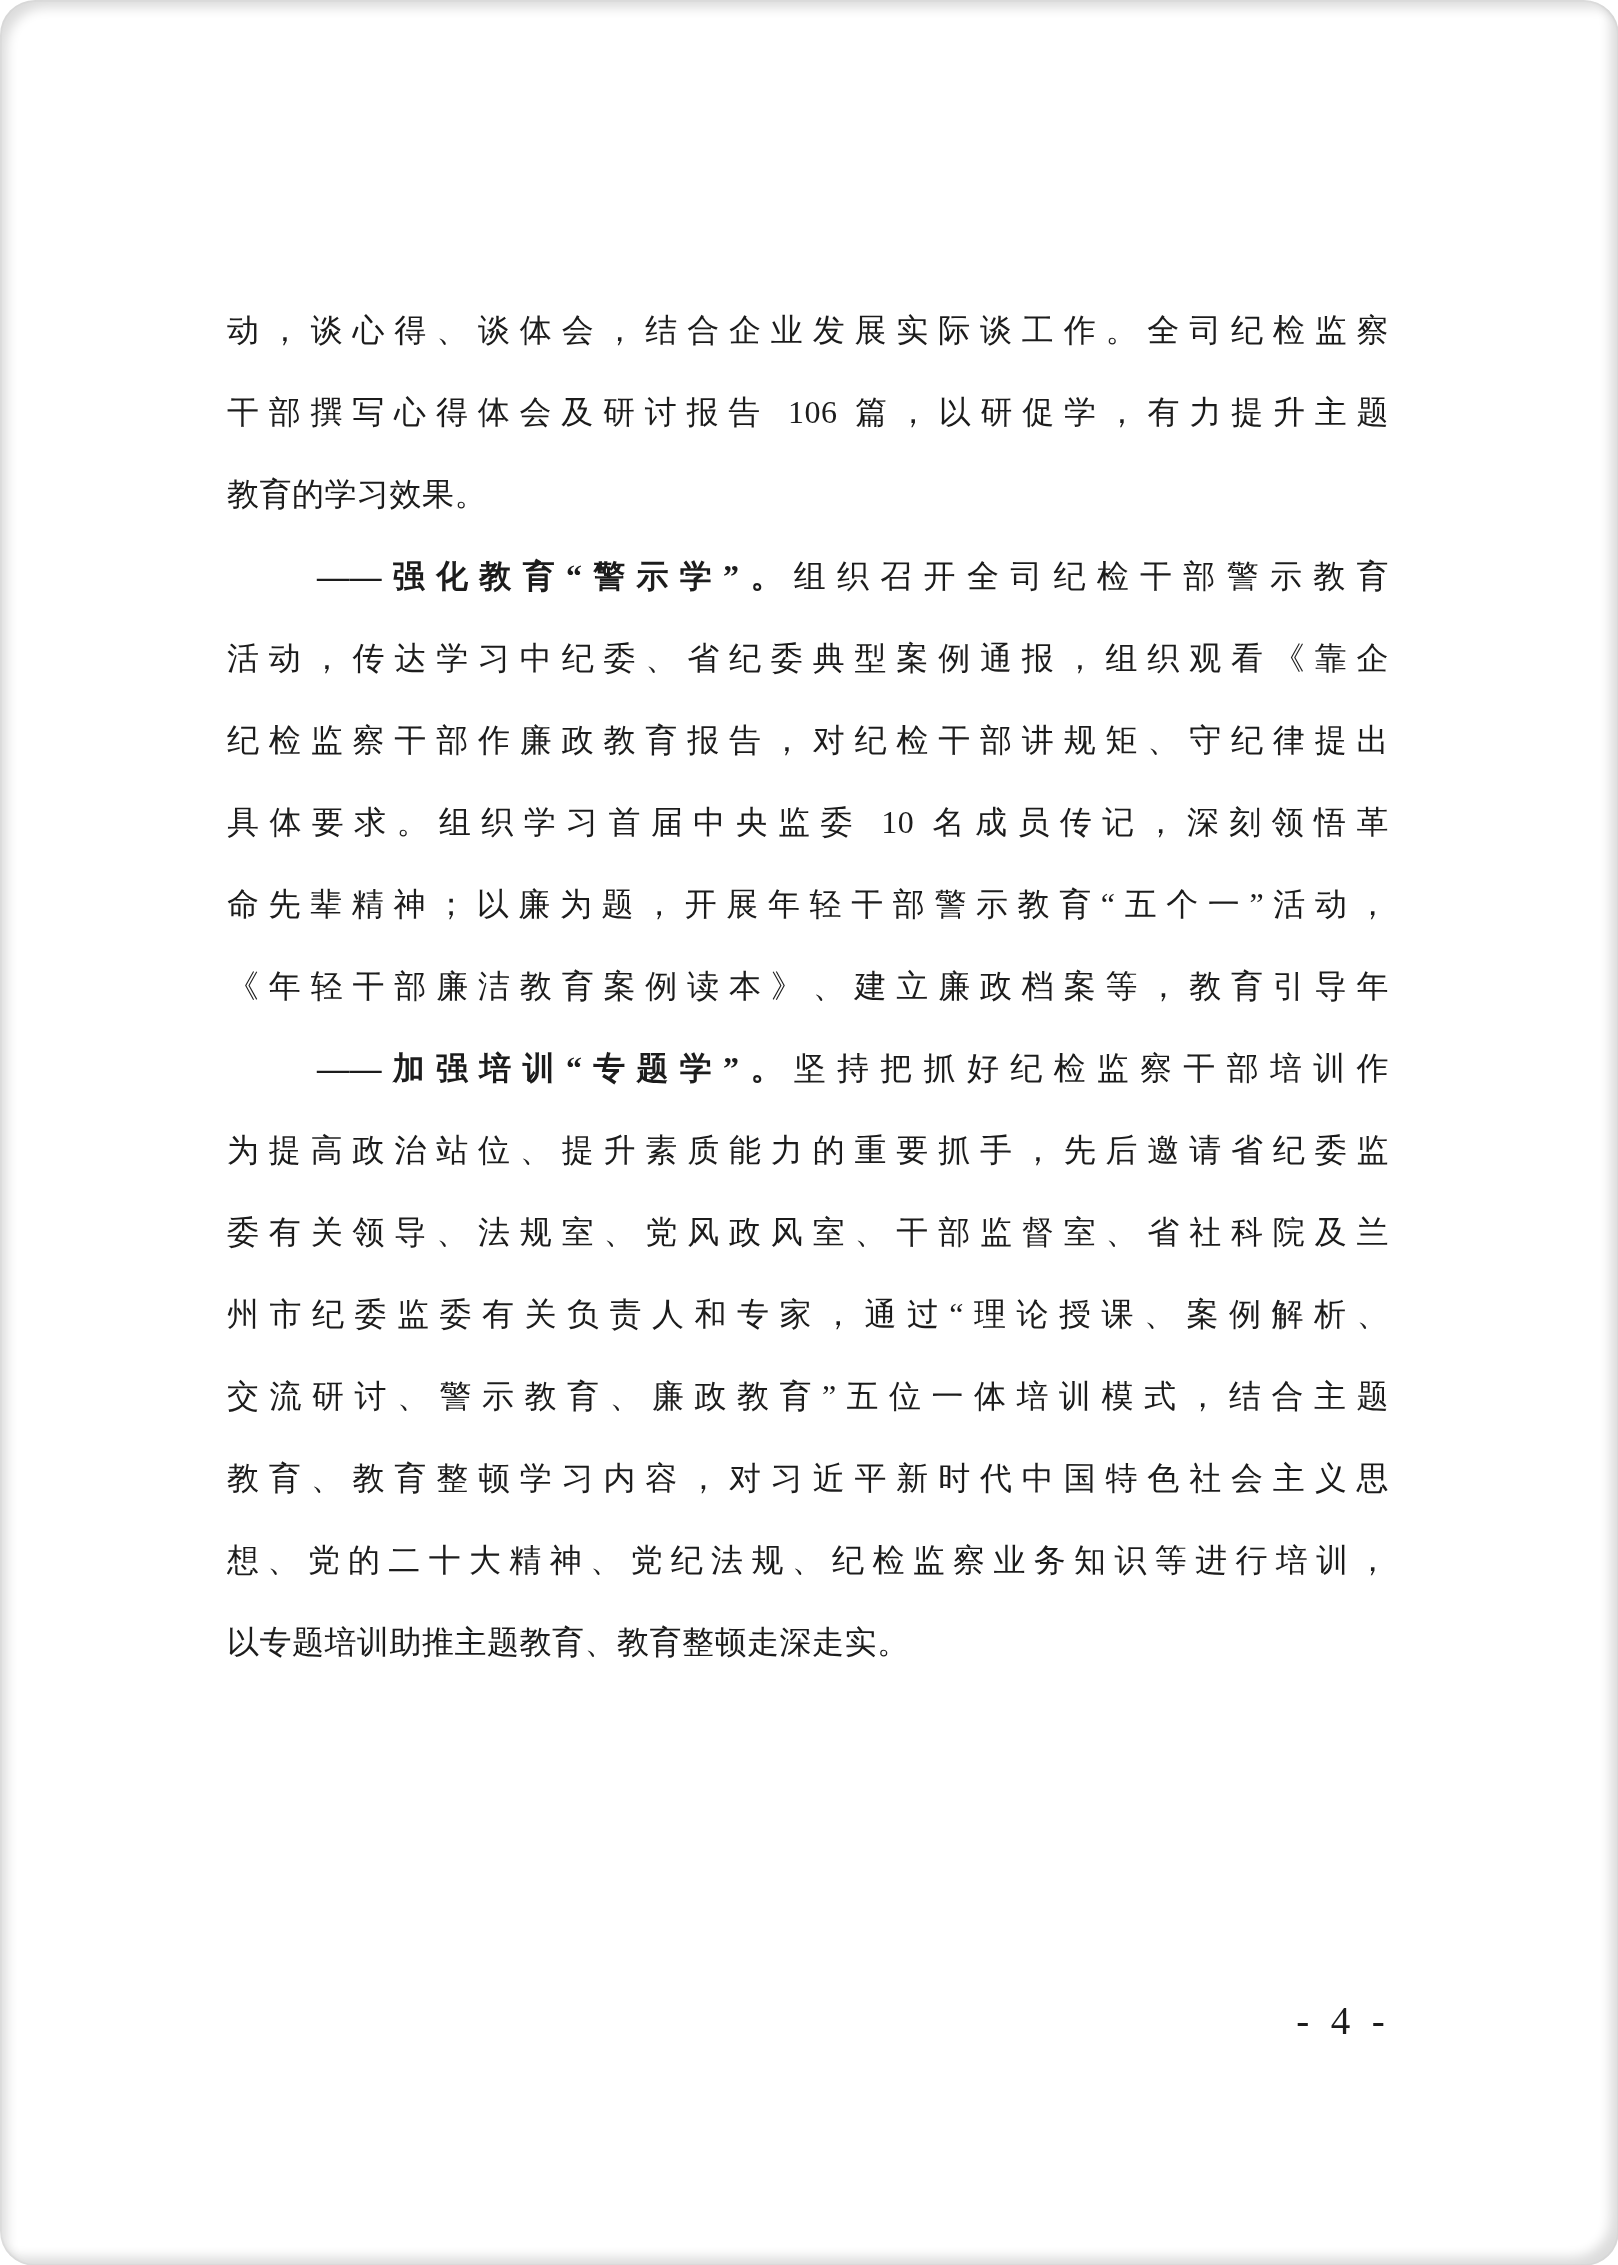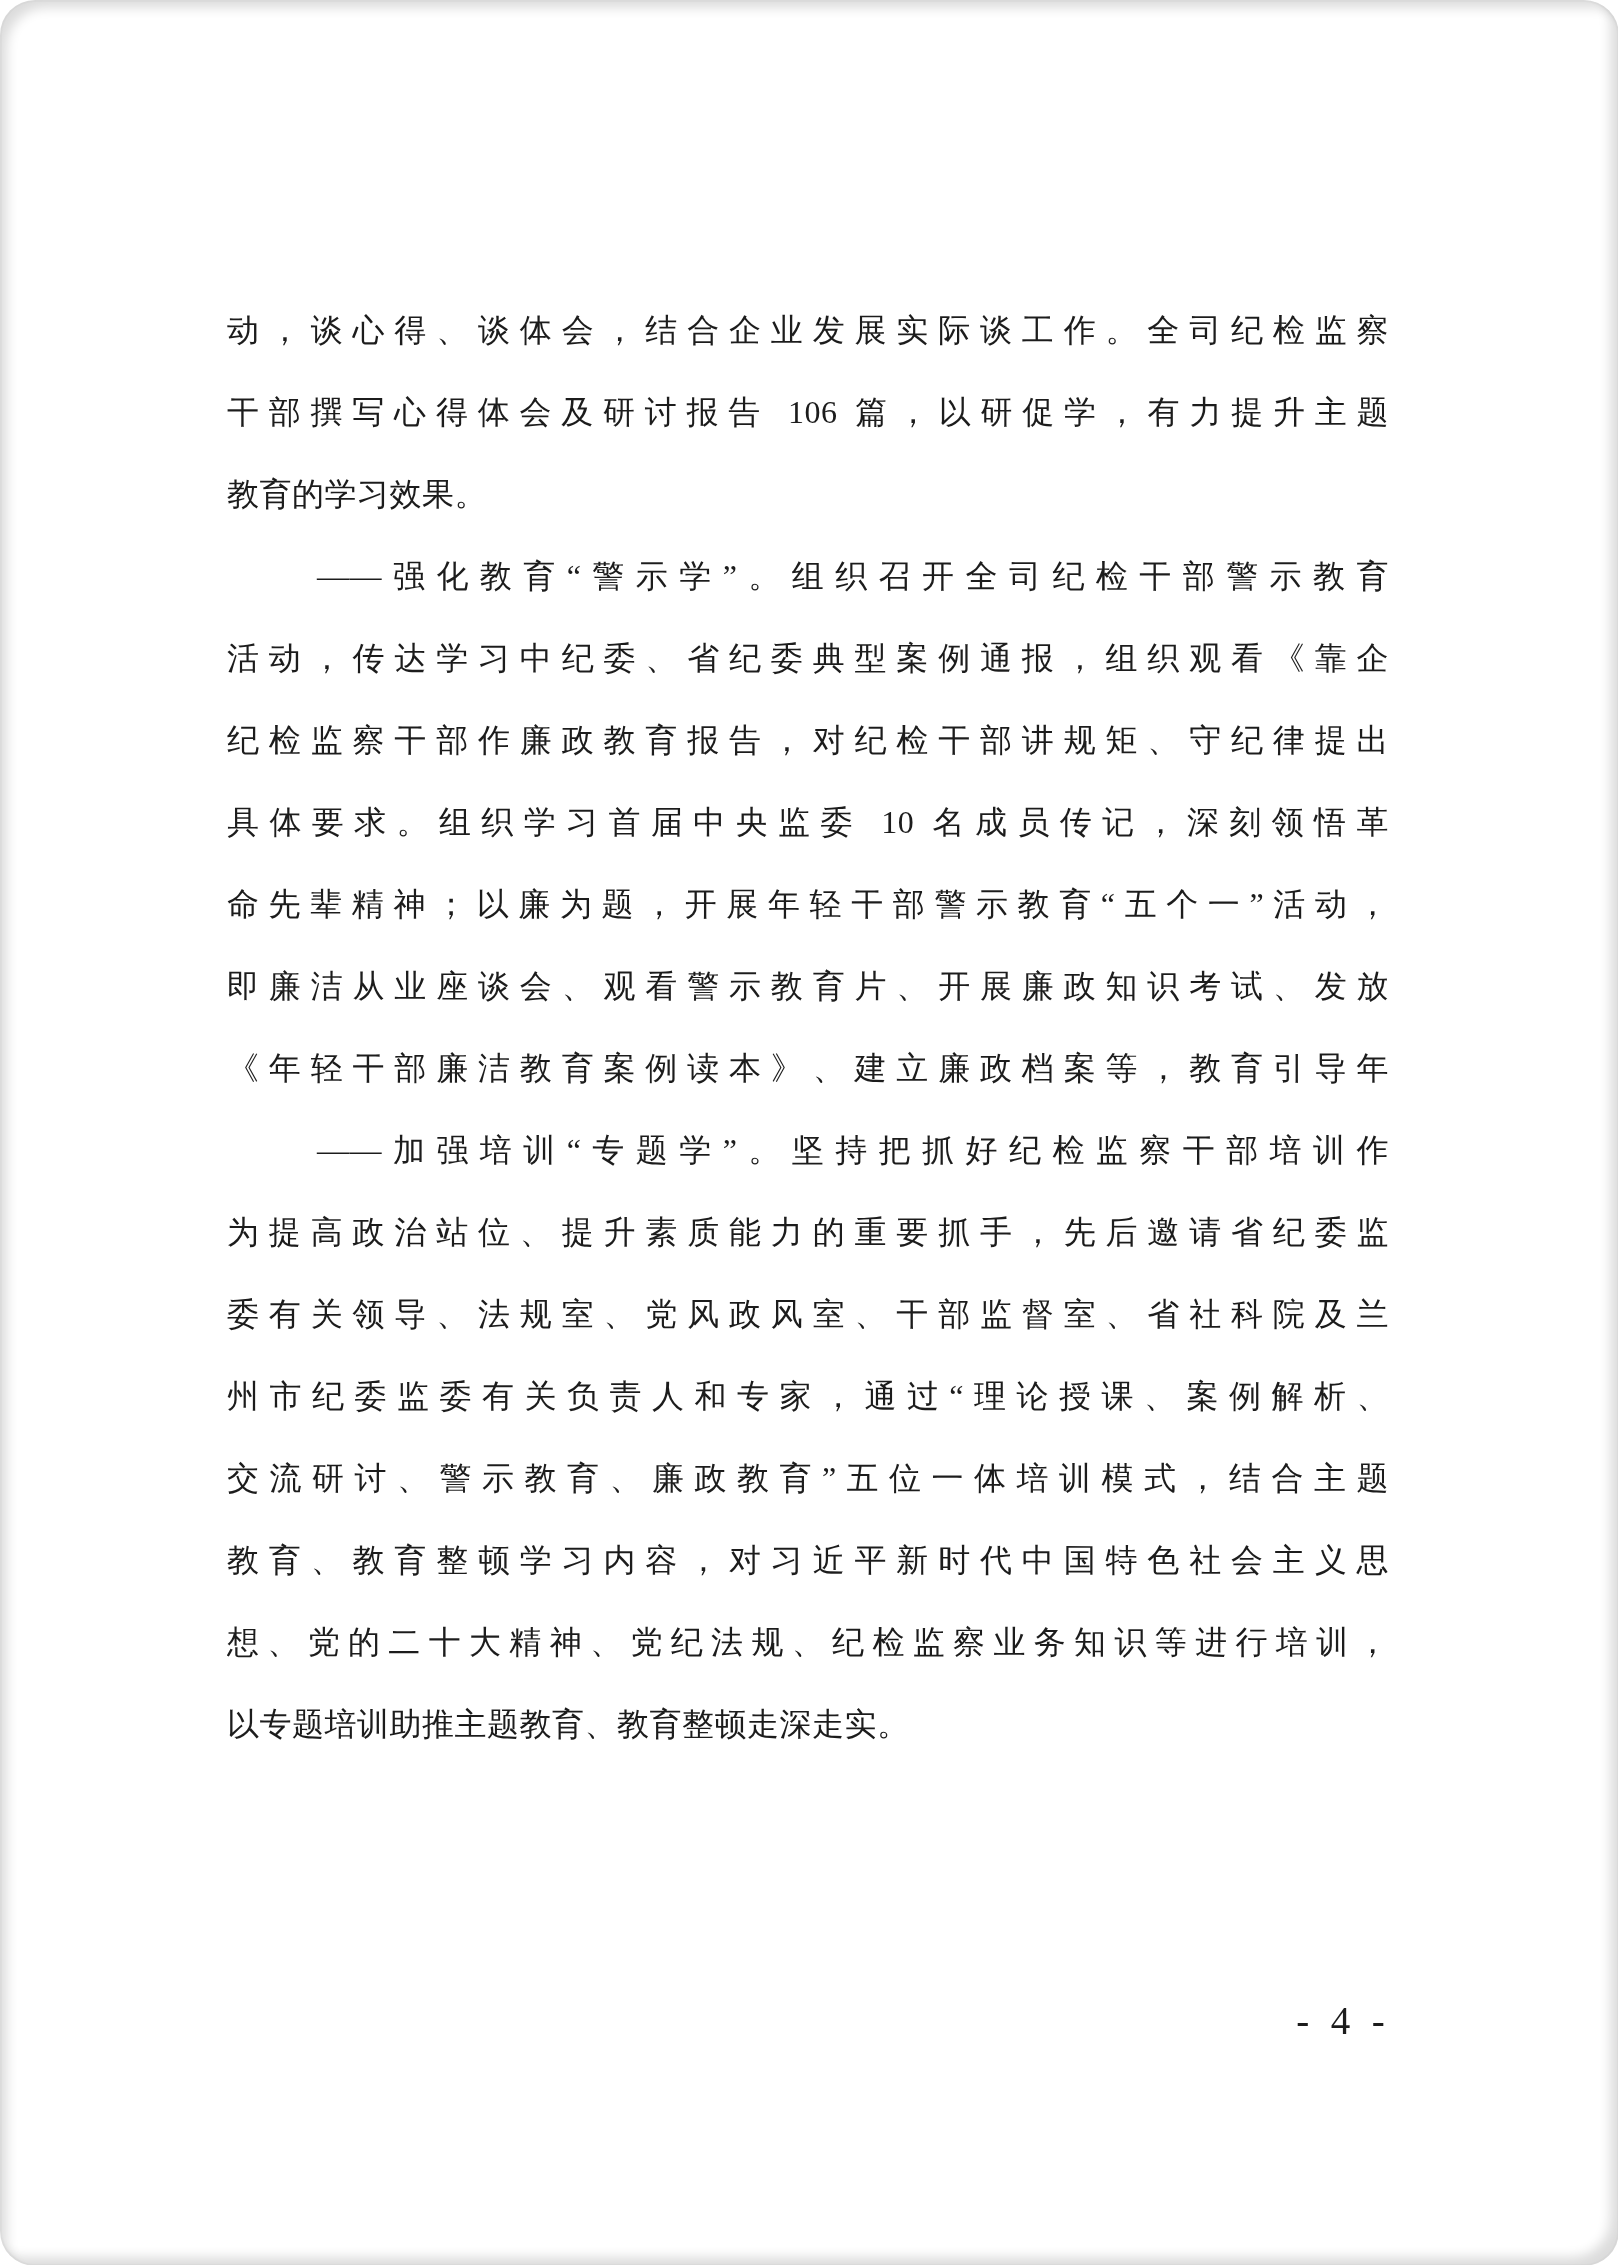--- a/index.html
+++ b/index.html
@@ -49,21 +49,21 @@
     overflow: hidden;
     white-space: normal;
   }
   .line.last {
     text-align-last: left;
   }
   .line.indent {
     padding-left: 90px;
   }
   .line .bold {
-    font-weight: normal;
+    font-weight: bold;
   }
   .page-number {
     position: absolute;
     left: 1285px;
     top: 1993px;
     width: 117px;
     height: 55px;
     line-height: 55px;
     font-size: 39px;
     letter-spacing: 5.9px;
@@ -78,21 +78,20 @@
 <div class="page">
   <div class="text-block" id="text-block" style="color: rgb(28, 28, 28);">
       <div class="line">动，谈心得、谈体会，结合企业发展实际谈工作。全司纪检监察</div>
       <div class="line">干部撰写心得体会及研讨报告 106 篇，以研促学，有力提升主题</div>
       <div class="line last">教育的学习效果。</div>
       <div class="line indent"><span class="bold">——强化教育“警示学”。</span>组织召开全司纪检干部警示教育</div>
       <div class="line">活动，传达学习中纪委、省纪委典型案例通报，组织观看《靠企</div>
       <div class="line">纪检监察干部作廉政教育报告，对纪检干部讲规矩、守纪律提出</div>
       <div class="line">具体要求。组织学习首届中央监委 10 名成员传记，深刻领悟革</div>
       <div class="line">命先辈精神；以廉为题，开展年轻干部警示教育“五个一”活动，</div>
-      <div class="line">即廉洁从业座谈会、观看警示教育片、开展廉政知识考试、发放</div>
       <div class="line">《年轻干部廉洁教育案例读本》、建立廉政档案等，教育引导年</div>
       <div class="line indent"><span class="bold">——加强培训“专题学”。</span>坚持把抓好纪检监察干部培训作</div>
       <div class="line">为提高政治站位、提升素质能力的重要抓手，先后邀请省纪委监</div>
       <div class="line">委有关领导、法规室、党风政风室、干部监督室、省社科院及兰</div>
       <div class="line">州市纪委监委有关负责人和专家，通过“理论授课、案例解析、</div>
       <div class="line">交流研讨、警示教育、廉政教育”五位一体培训模式，结合主题</div>
       <div class="line">教育、教育整顿学习内容，对习近平新时代中国特色社会主义思</div>
       <div class="line">想、党的二十大精神、党纪法规、纪检监察业务知识等进行培训，</div>
       <div class="line last">以专题培训助推主题教育、教育整顿走深走实。</div>
     </div>

